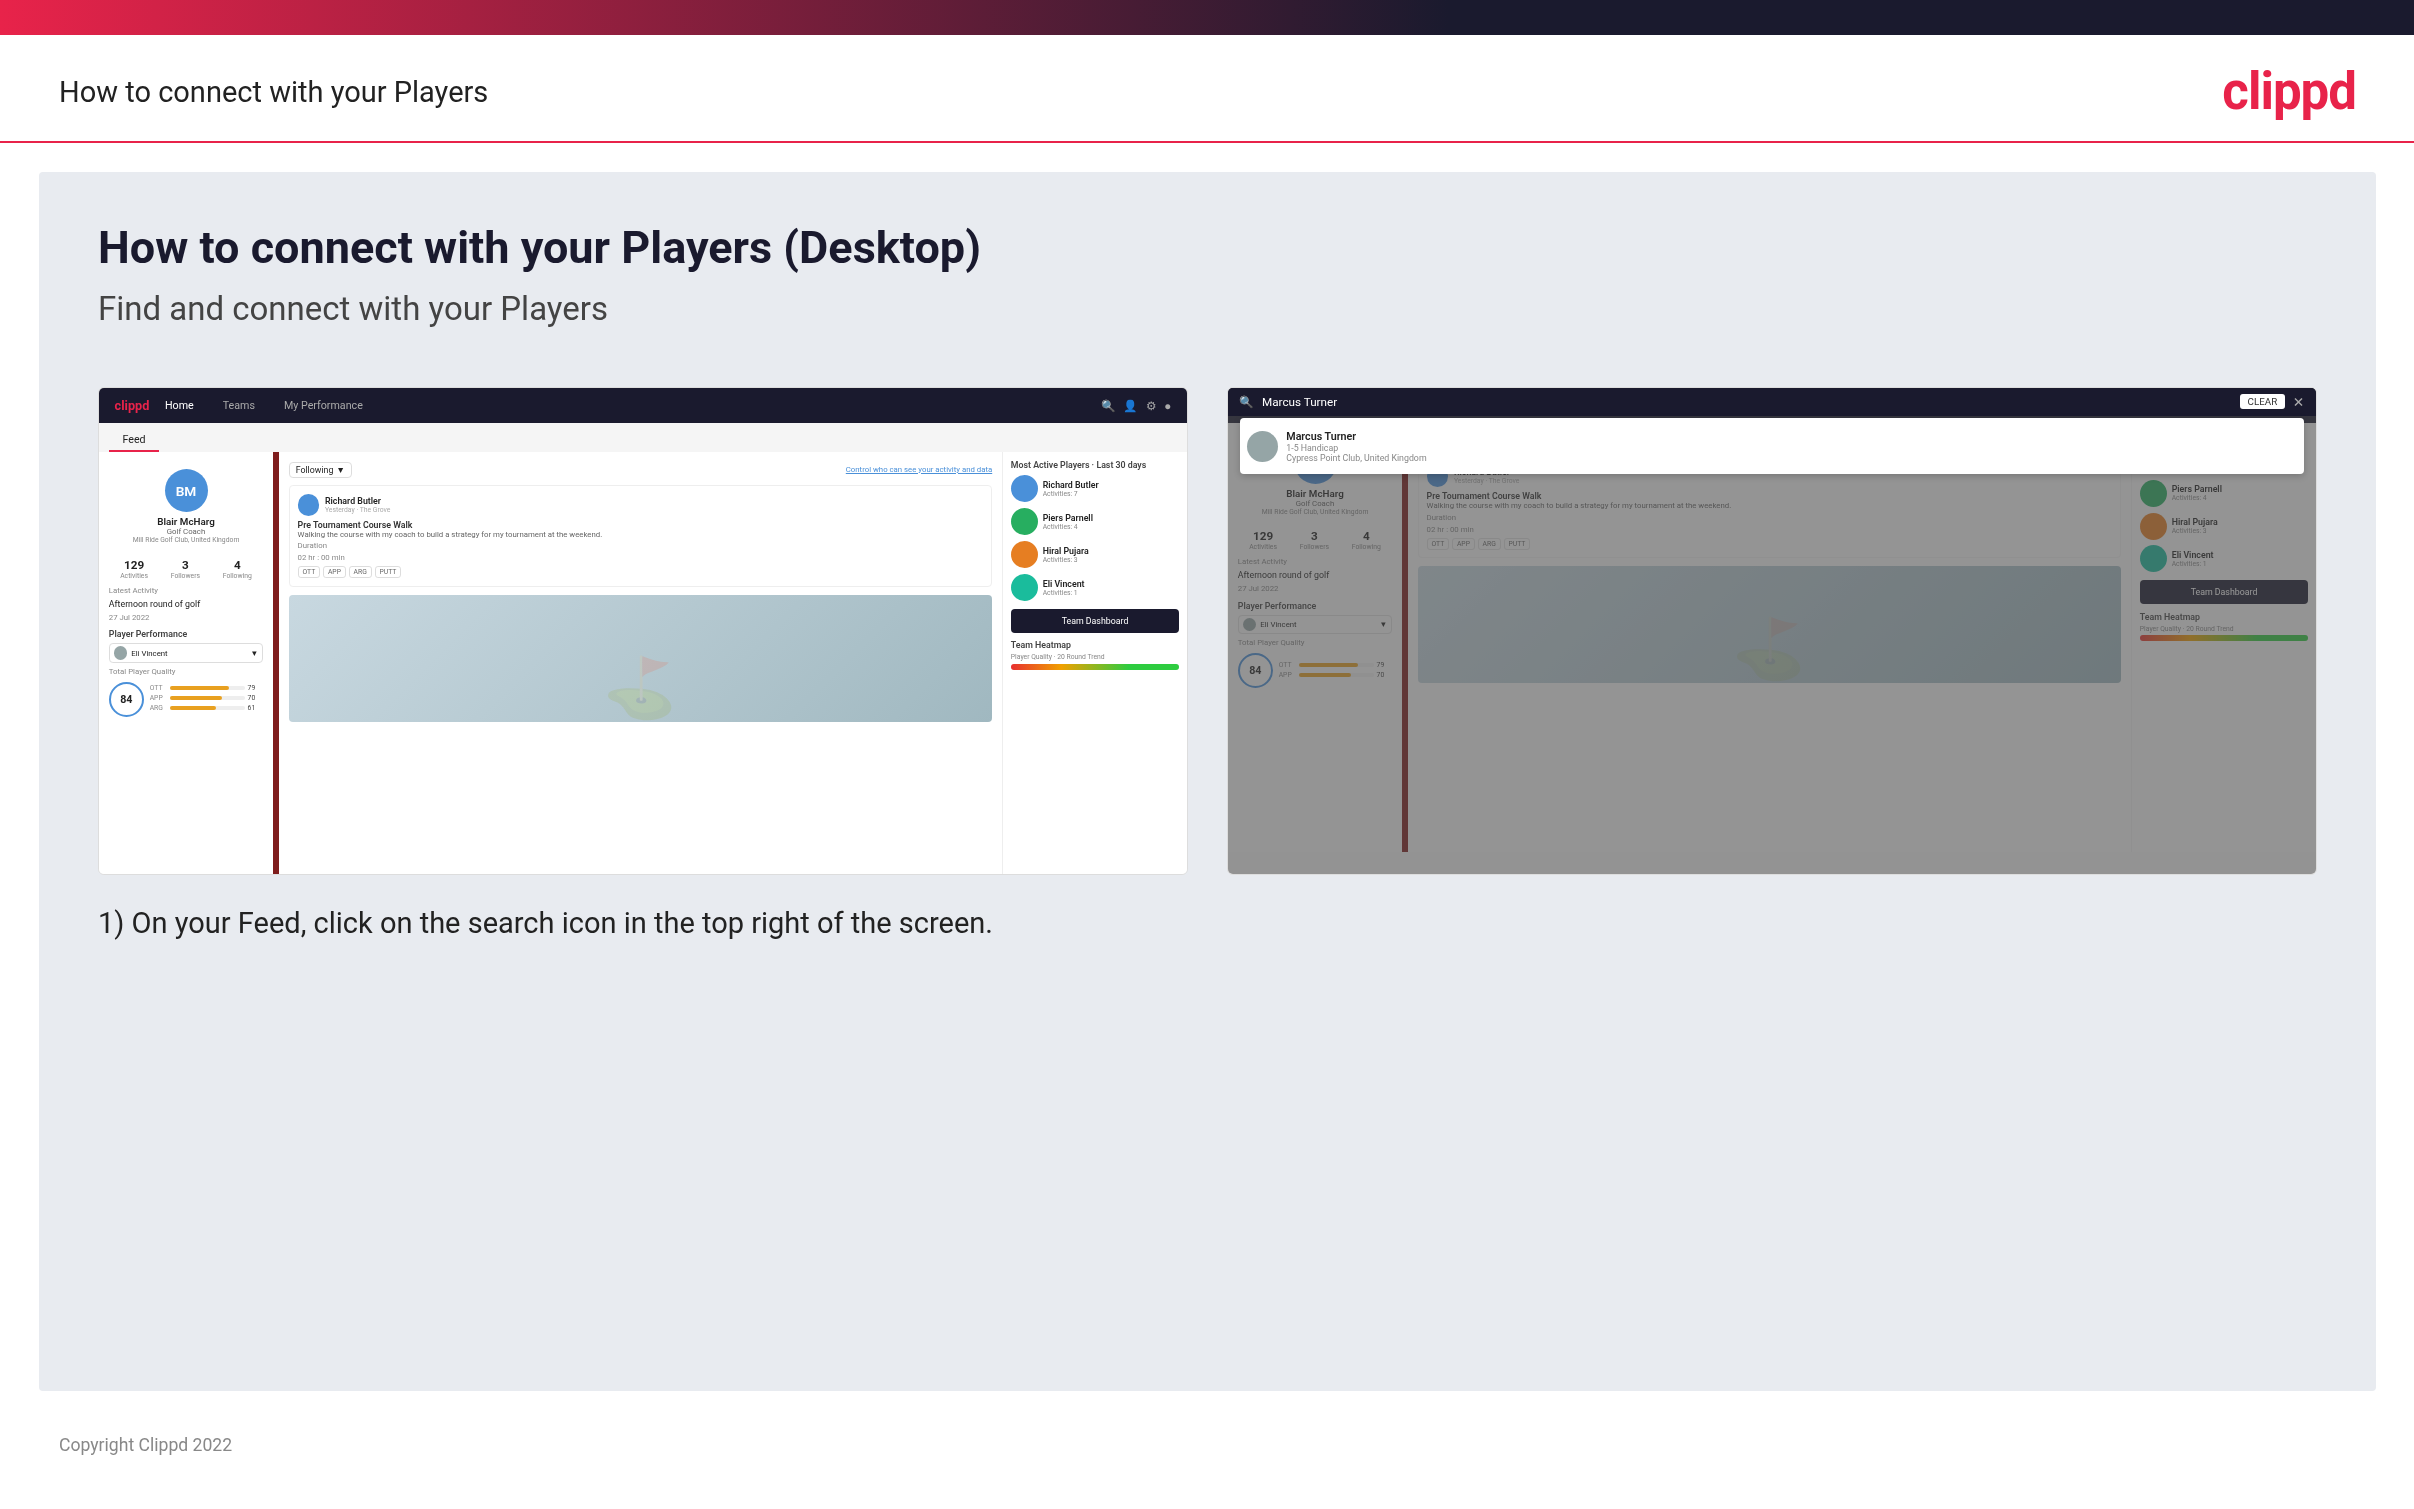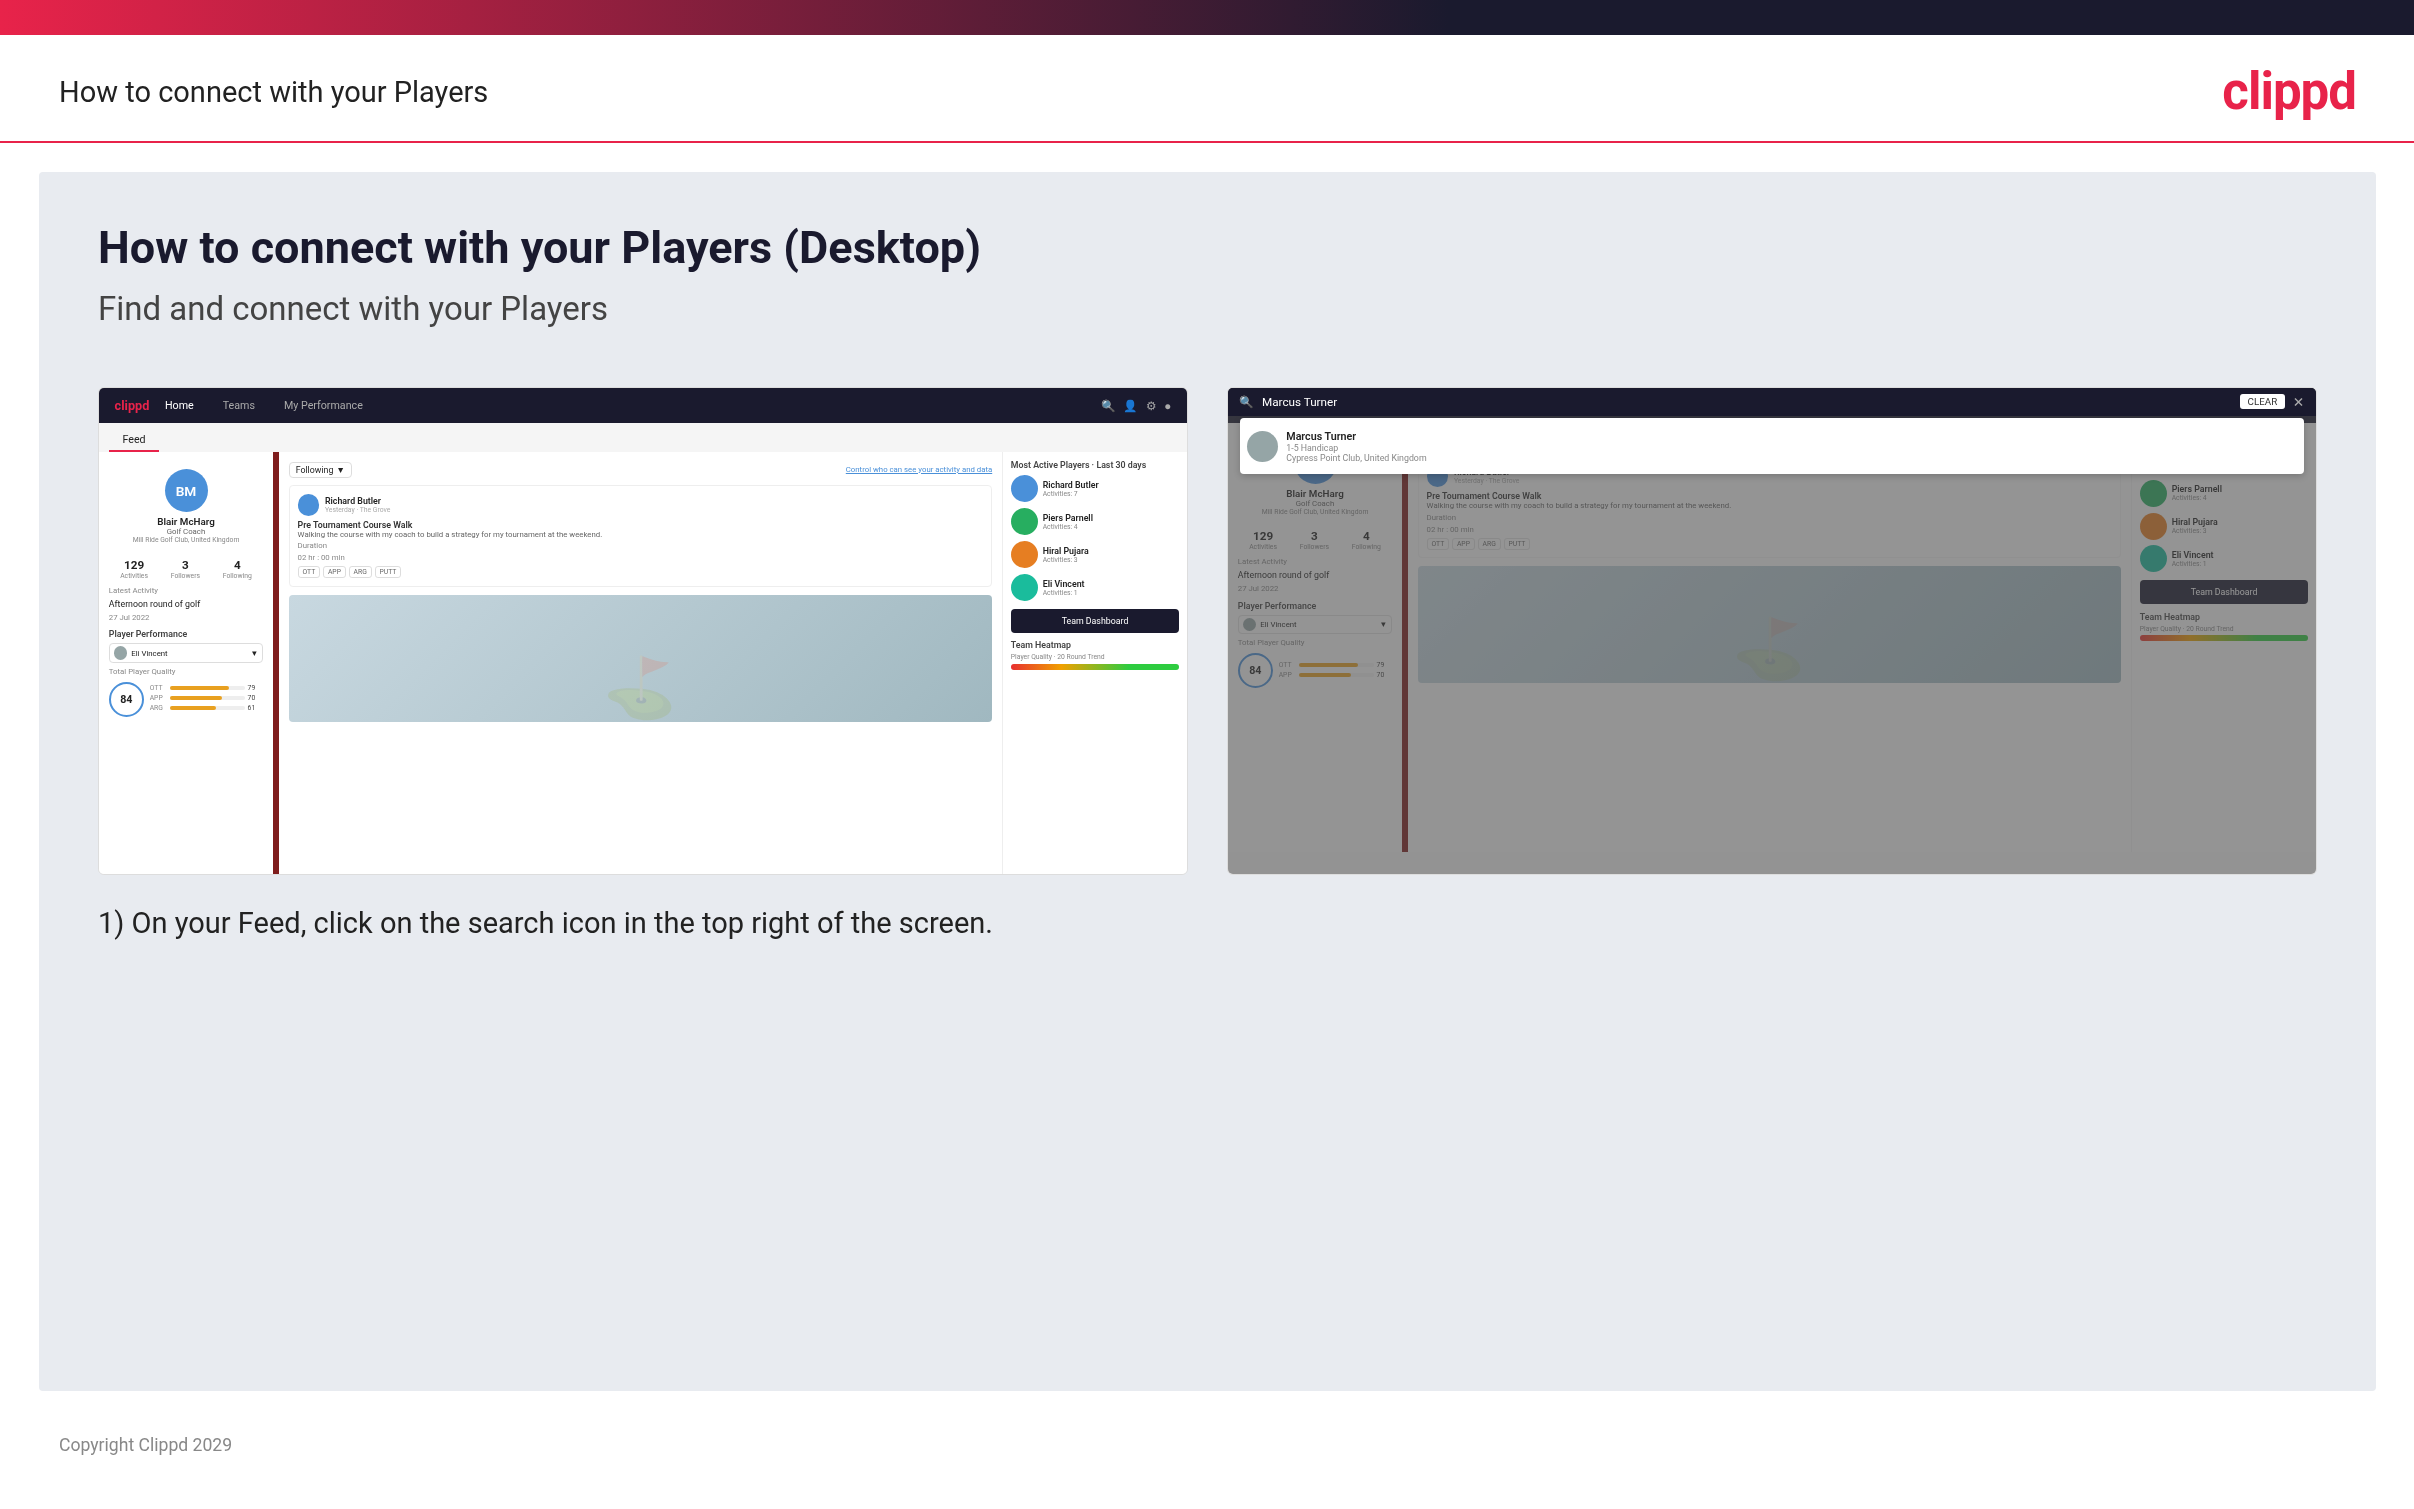--- a/index.html
+++ b/index.html
@@ -870,15 +870,15 @@
         </div>
 
       </div>
 
     </div>
 
   </div>
 </div>
 
 <div class="page-footer">
-  <span>Copyright Clippd 2029</span>
+  <span>Copyright Clippd 2022</span>
 </div>
 
 
 </body></html>

